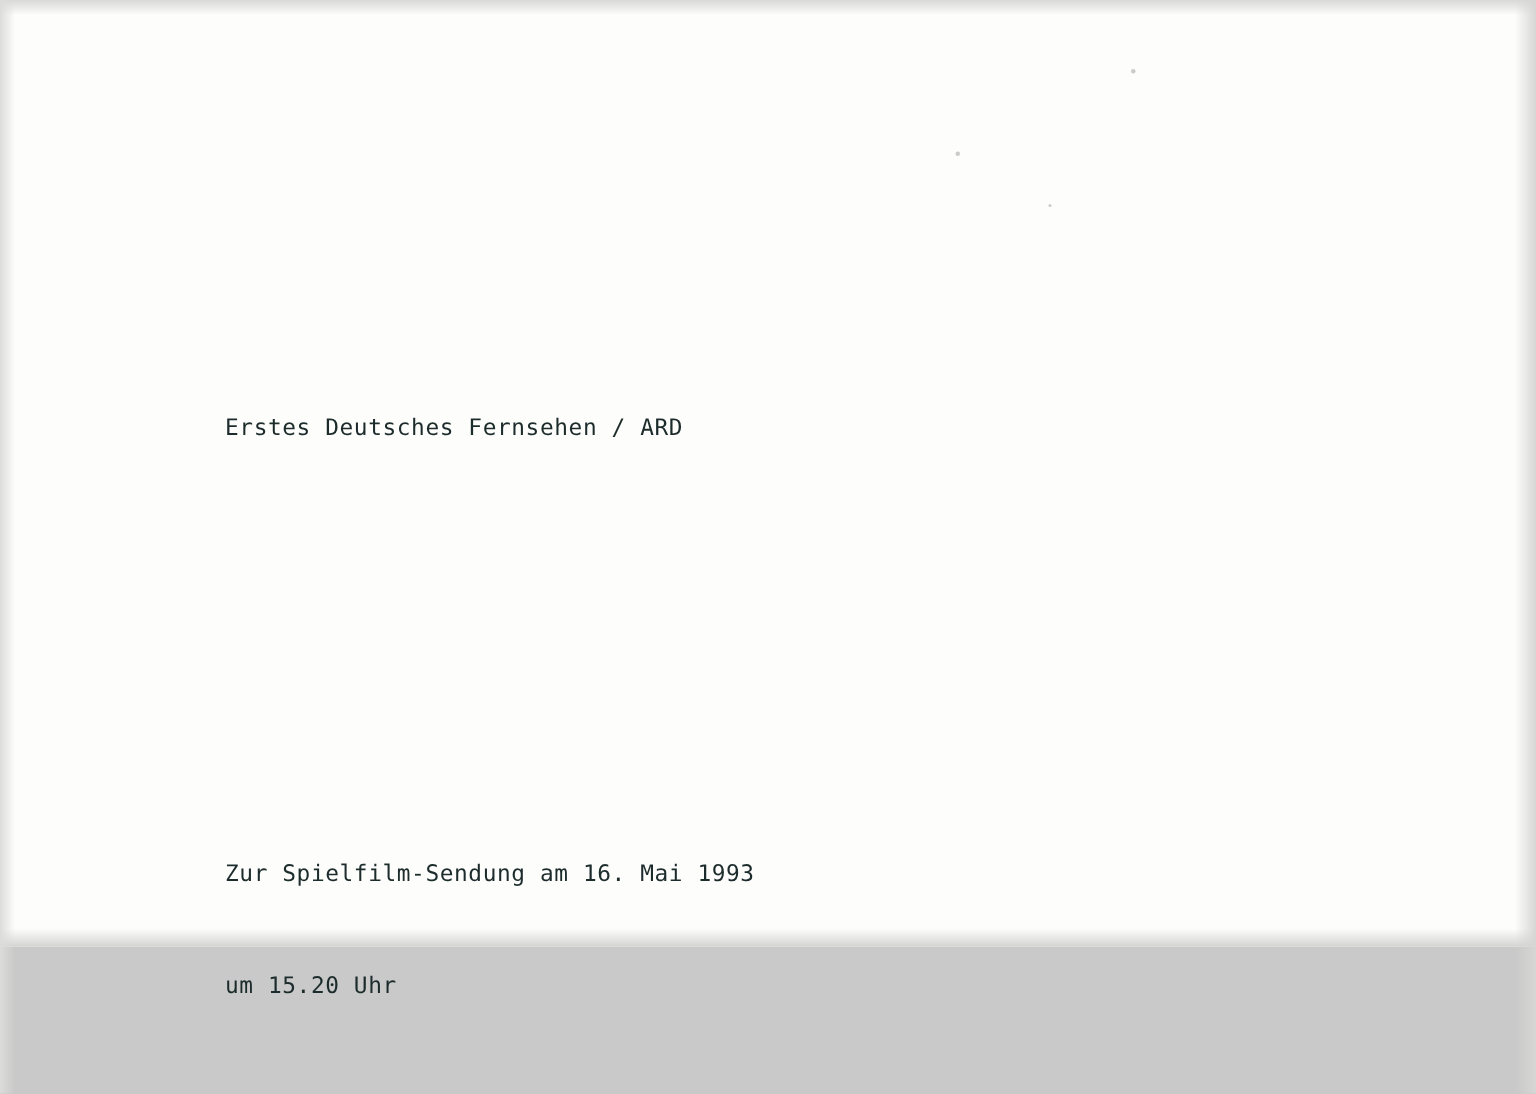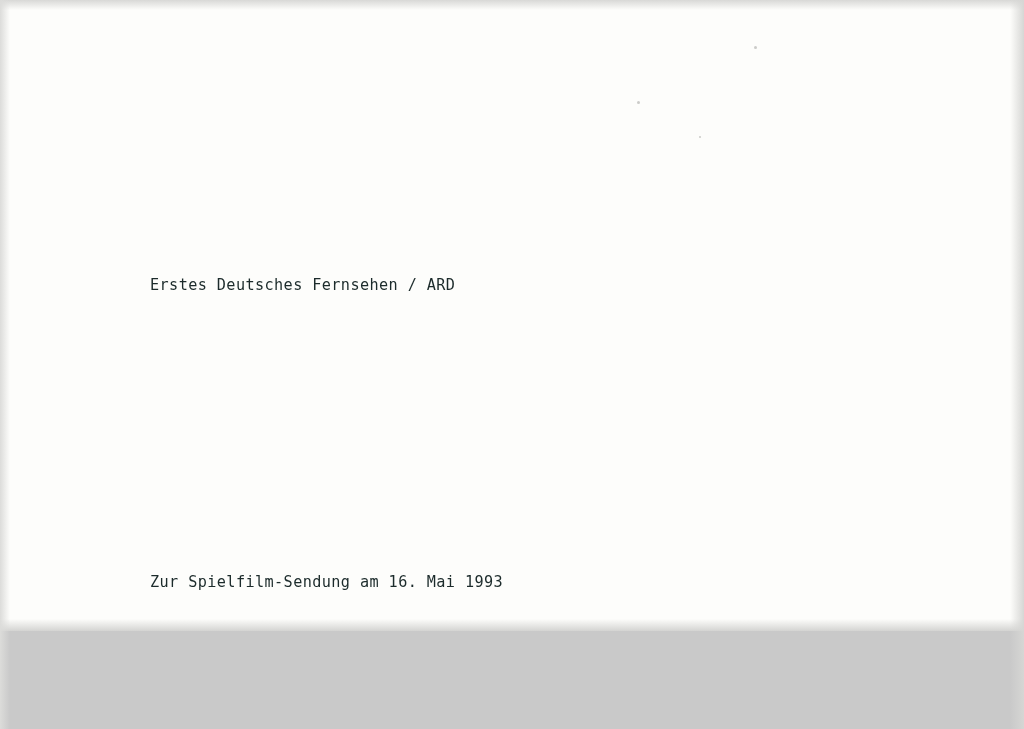--- a/index.html
+++ b/index.html
@@ -76,20 +76,21 @@
   <div class="typed">
 
     <div class="block">
       <span class="line">Erstes Deutsches Fernsehen / ARD</span>
     </div>
 
     <div class="gap-md"></div>
 
     <div class="block">
       <span class="line">Zur Spielfilm-Sendung am 16. Mai 1993</span>
+      <span class="line">um 15.20 Uhr</span>
     </div>
 
     
 
     
 
     
 
     
 

